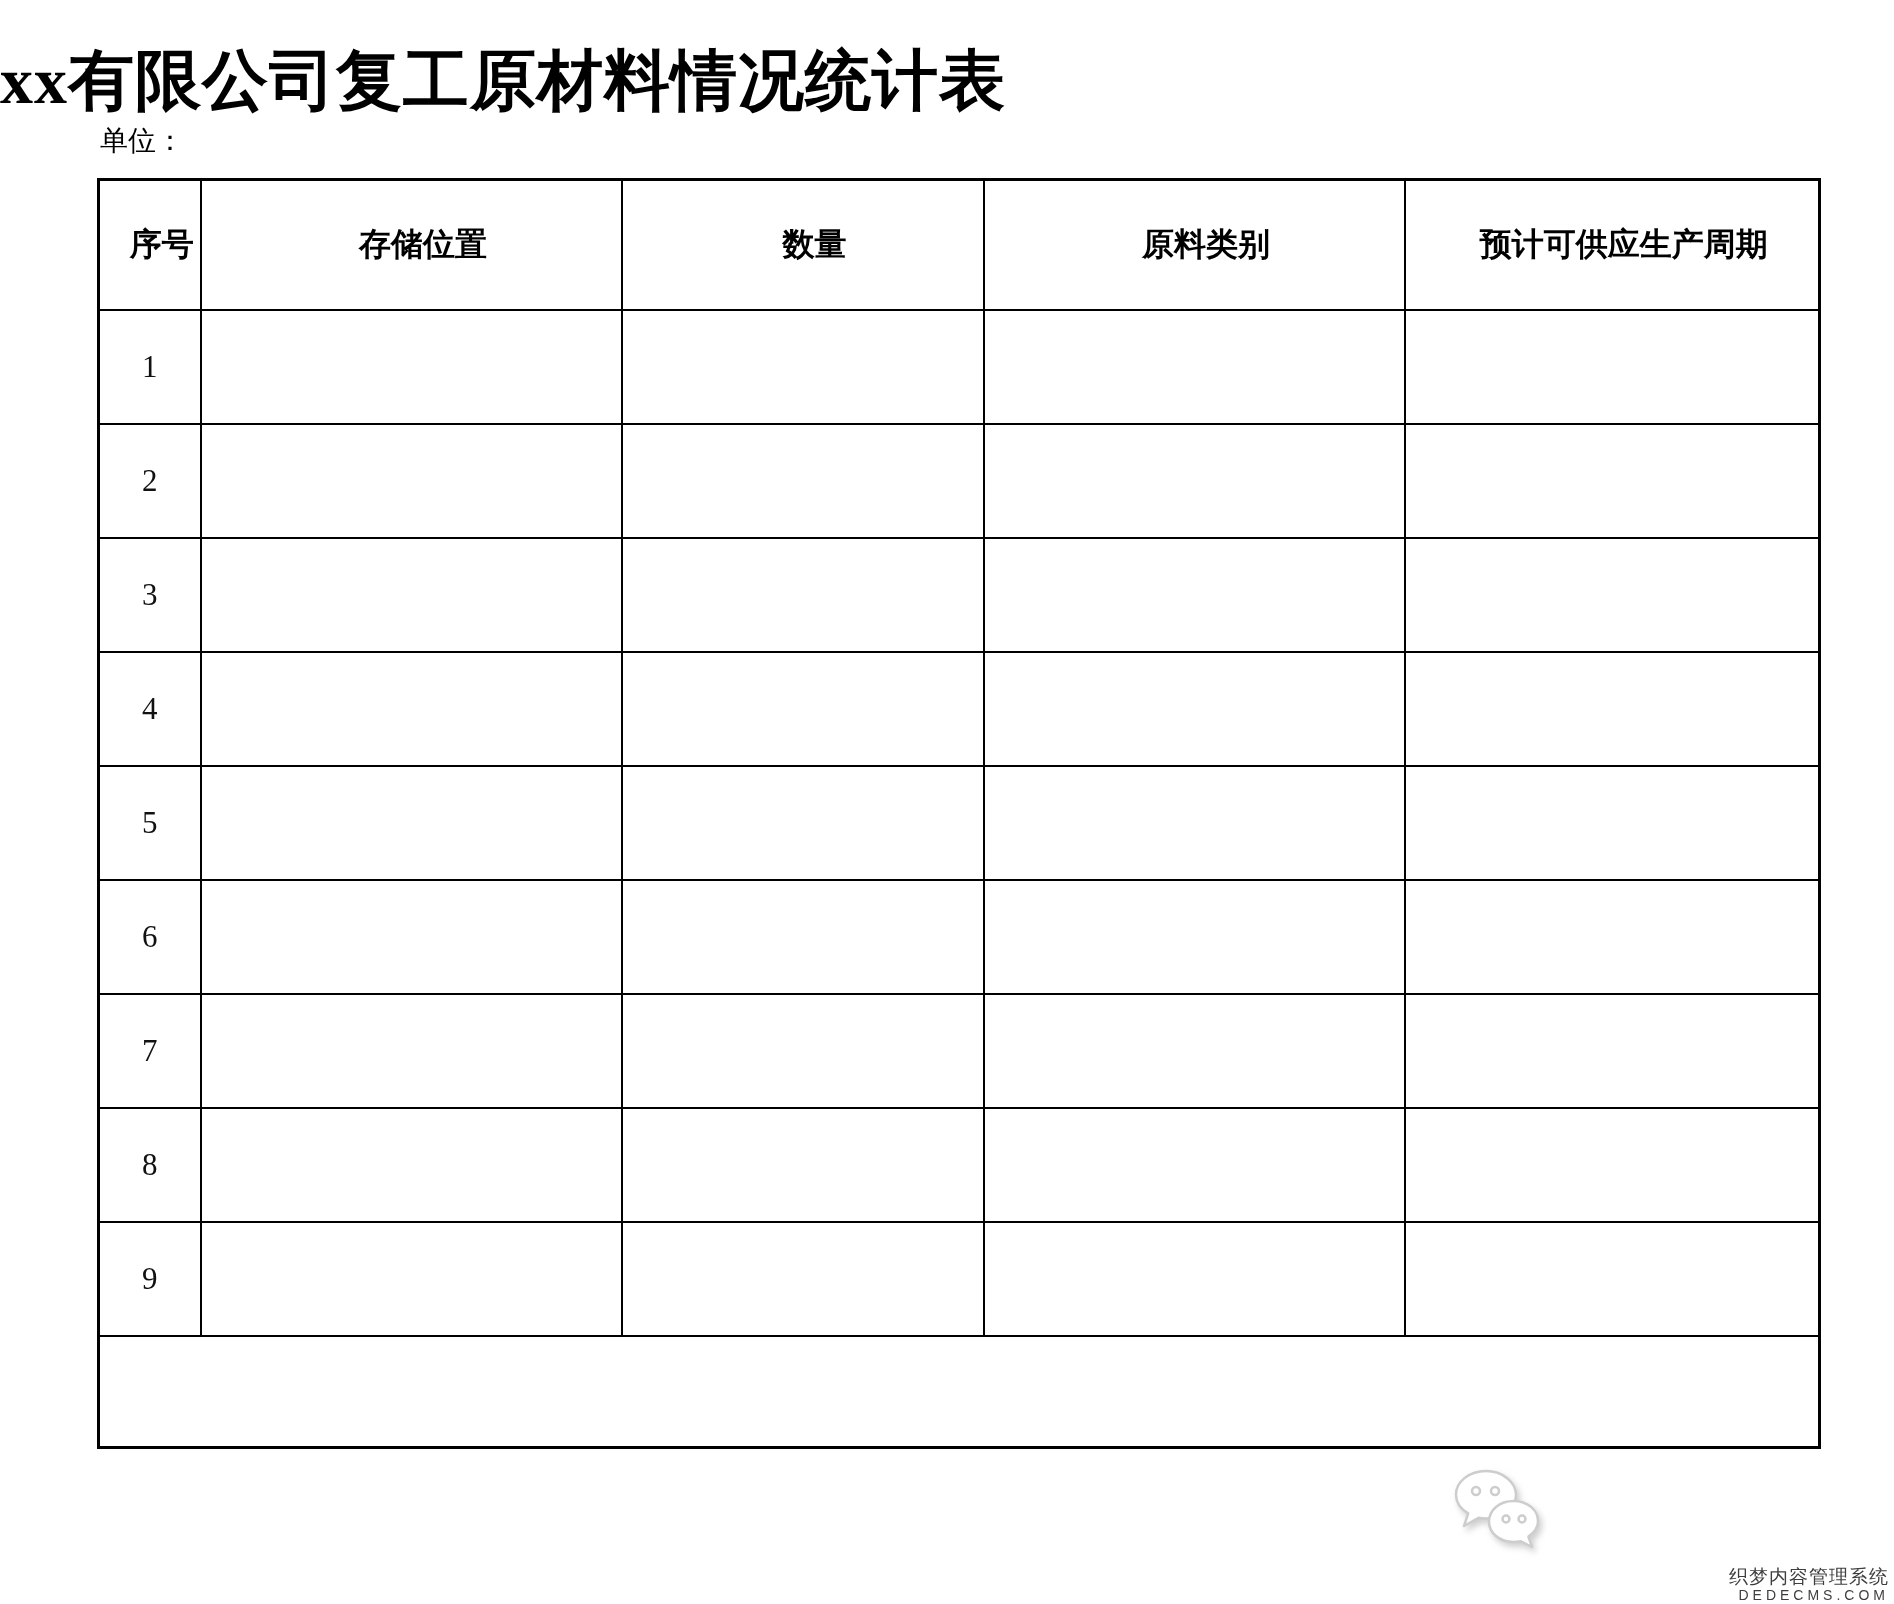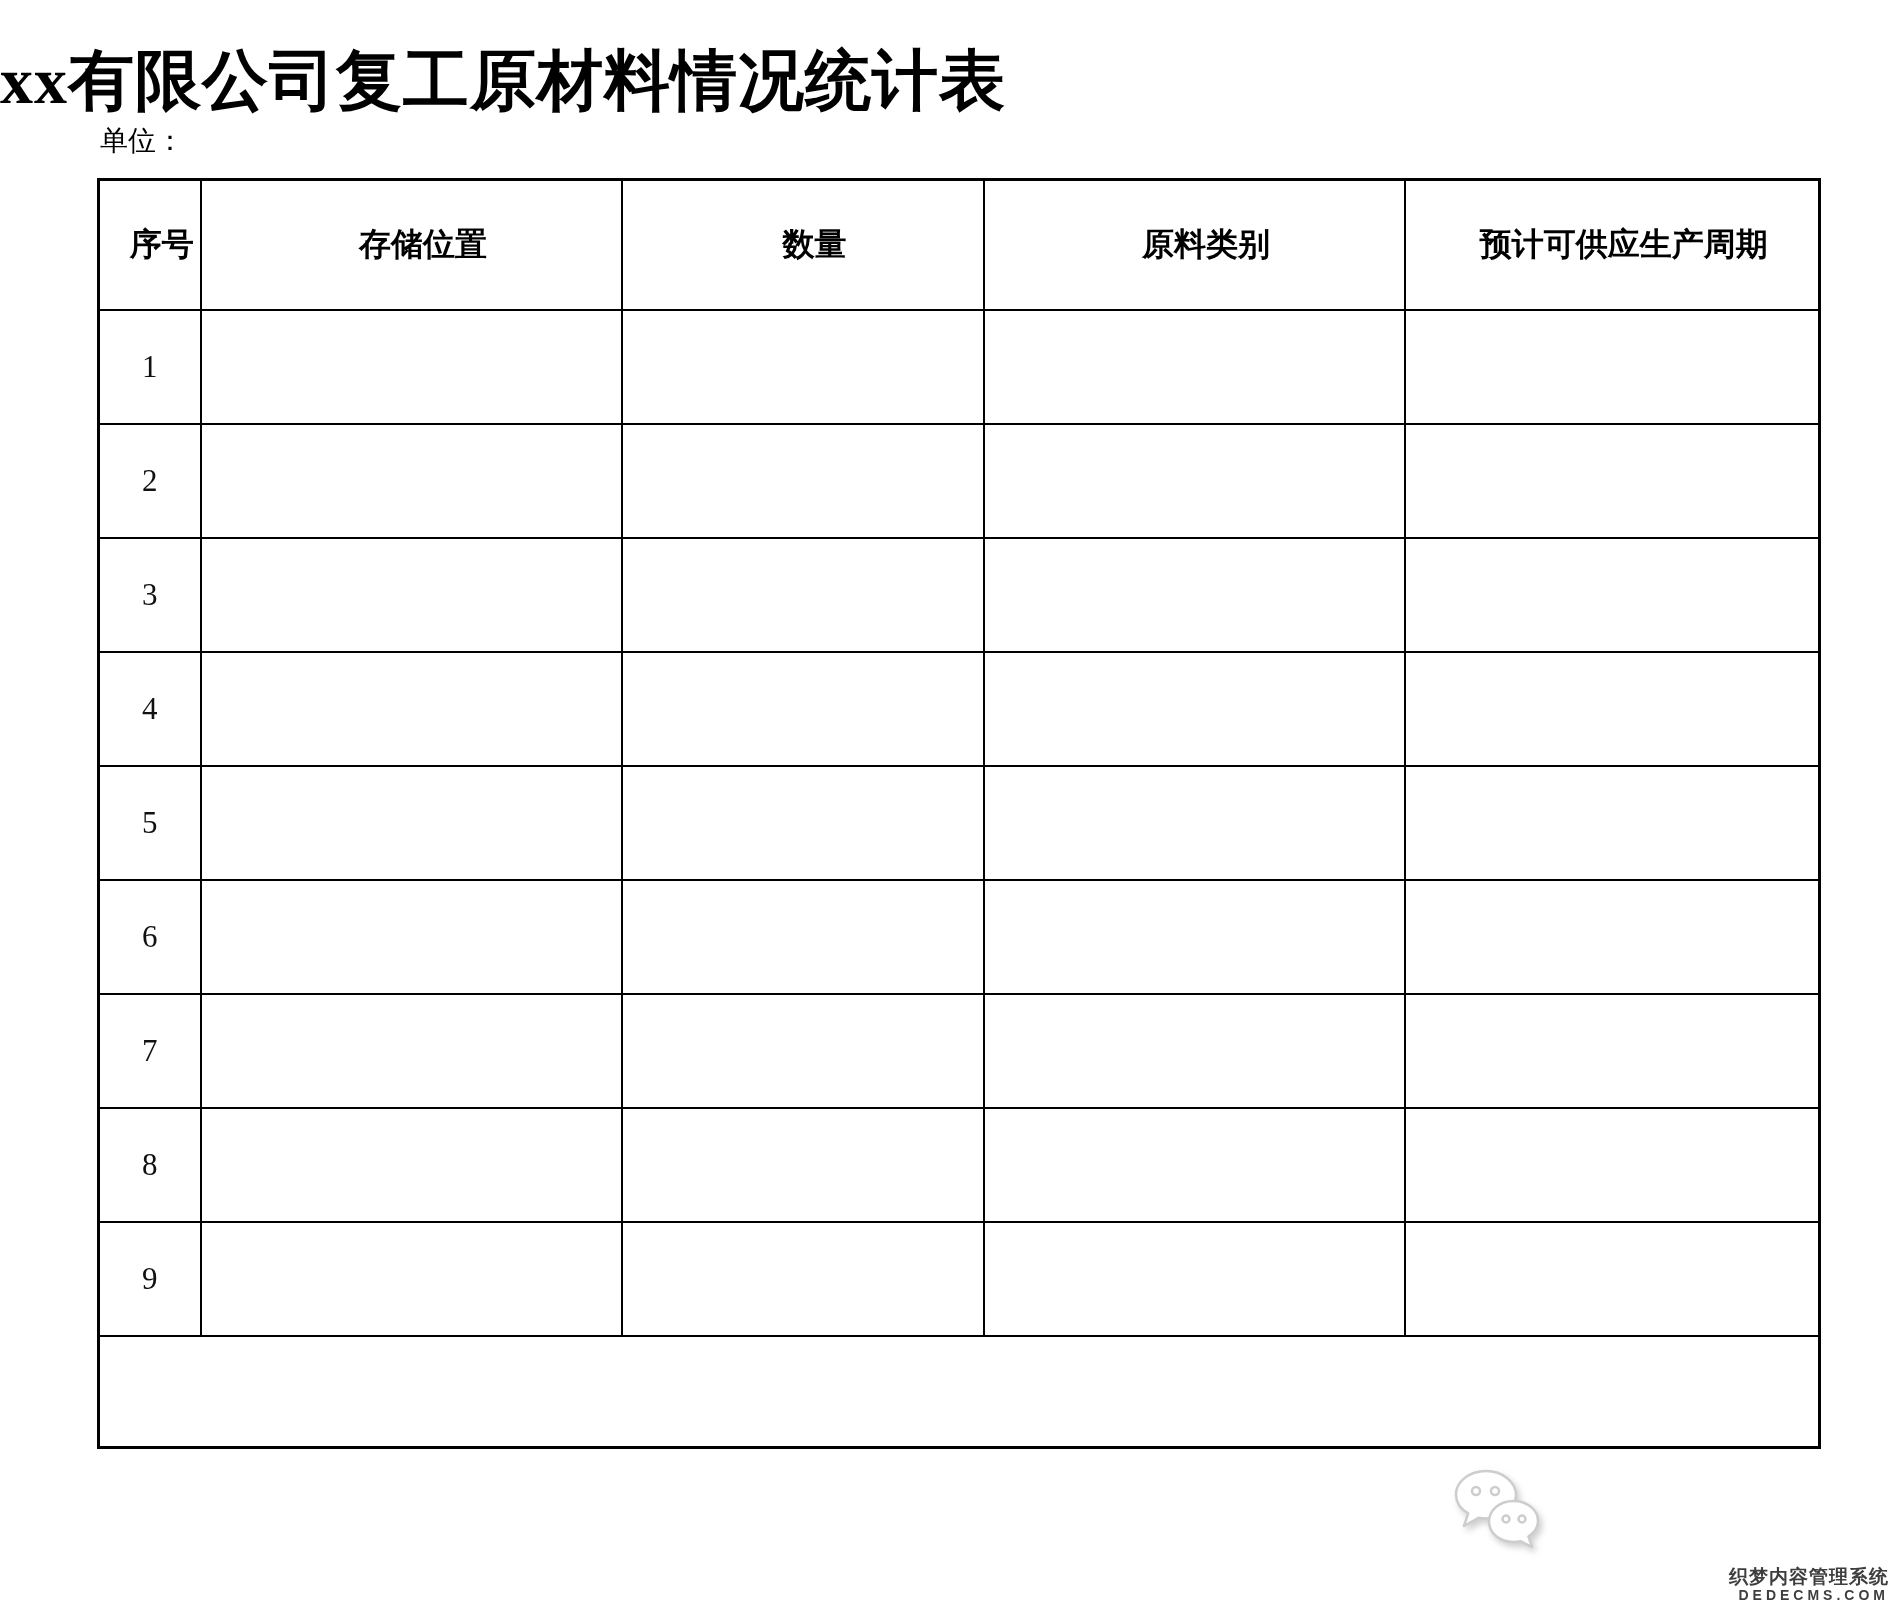--- a/index.html
+++ b/index.html
@@ -70,21 +70,21 @@
     -webkit-text-stroke: 2px #cdcdcd;
     margin-left: 12px;
     white-space: nowrap;
   }
 
   .cms-watermark {
     position: absolute;
     right: 5px; bottom: 1px;
     text-align: right;
     font-family: "Liberation Sans", "DejaVu Sans", sans-serif;
-    font-weight: bold;
+    font-weight: normal;
     color: #3e3e3e;
     line-height: 1.1;
     text-shadow: -1px -1px 0 #ffffff, 1px -1px 0 #ffffff,
                  -1px 1px 0 #ffffff, 1px 1px 0 #ffffff;
     pointer-events: none;
   }
   .cms-watermark .cms-line1 { font-size: 19px; letter-spacing: 1px; }
   .cms-watermark .cms-line2 { font-size: 14px; letter-spacing: 4px; }
 </style>
 </head>

